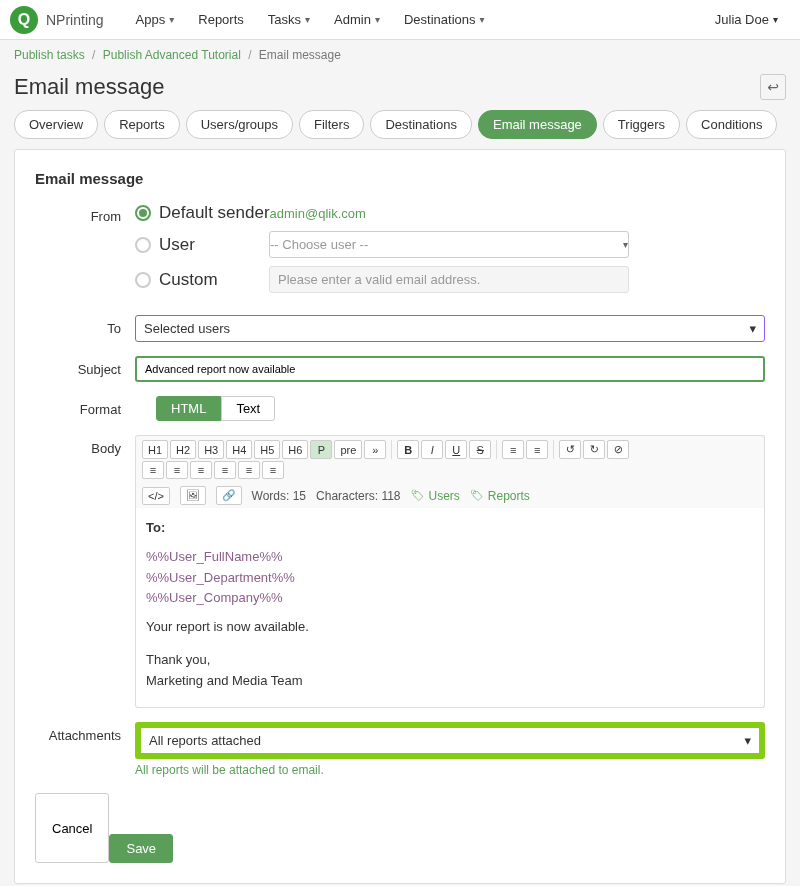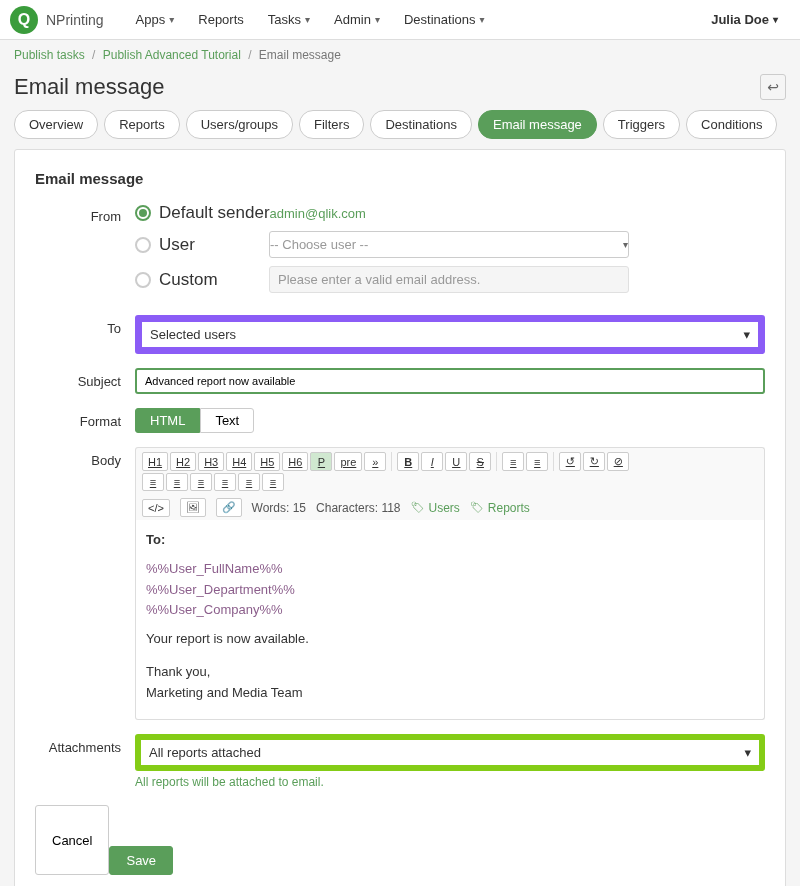--- a/index.html
+++ b/index.html
@@ -48,21 +48,20 @@
       color: #666;
     }
     .nav-spacer { flex: 1; }
     .nav-user {
       padding: 2px 12px;
       height: 40px;
       display: flex;
       align-items: center;
       cursor: pointer;
       font-size: 13px;
-      font-weight: bold;
     }
 
     
     .breadcrumb {
       padding: 8px 14px;
       font-size: 12px;
       color: #5a9e5a;
     }
     .breadcrumb a { color: #5a9e5a; text-decoration: none; }
     .breadcrumb .sep { color: #999; margin: 0 4px; }
@@ -207,21 +206,21 @@
       border-radius: 3px;
       background: #f5f5f5;
       padding: 5px 8px;
       font-size: 13px;
       color: #999;
       min-width: 360px;
     }
 
     
     .to-dropdown {
-      border: 7px solid #8b5cf6;
+      border: 1px solid #8b5cf6;
       border-radius: 3px;
       background: #fff;
       padding: 5px 8px;
       font-size: 13px;
       display: flex;
       align-items: center;
       justify-content: space-between;
       cursor: pointer;
       width: 100%;
     }
@@ -233,20 +232,21 @@
       border-radius: 3px;
       padding: 5px 8px;
       font-size: 11px;
       outline: none;
     }
 
     
     .format-group {
       display: flex;
       gap: 0;
+      margin-left: 21px;
     }
     .format-btn {
       padding: 4px 14px;
       border: 1px solid #ccc;
       background: #fff;
       cursor: pointer;
       font-size: 13px;
     }
     .format-btn.active {
       background: #5a9e5a;
@@ -264,21 +264,20 @@
       background: #f9f9f9;
       padding: 4px 6px;
       display: flex;
       flex-wrap: wrap;
       gap: 2px;
     }
     .editor-toolbar-row {
       display: flex;
       gap: 2px;
       width: 100%;
-      text-decoration: underline;
     }
     .tb-btn {
       padding: 2px 5px;
       border: 1px solid #ccc;
       border-radius: 2px;
       background: #fff;
       cursor: pointer;
       font-size: 11px;
       color: #333;
       min-width: 22px;

